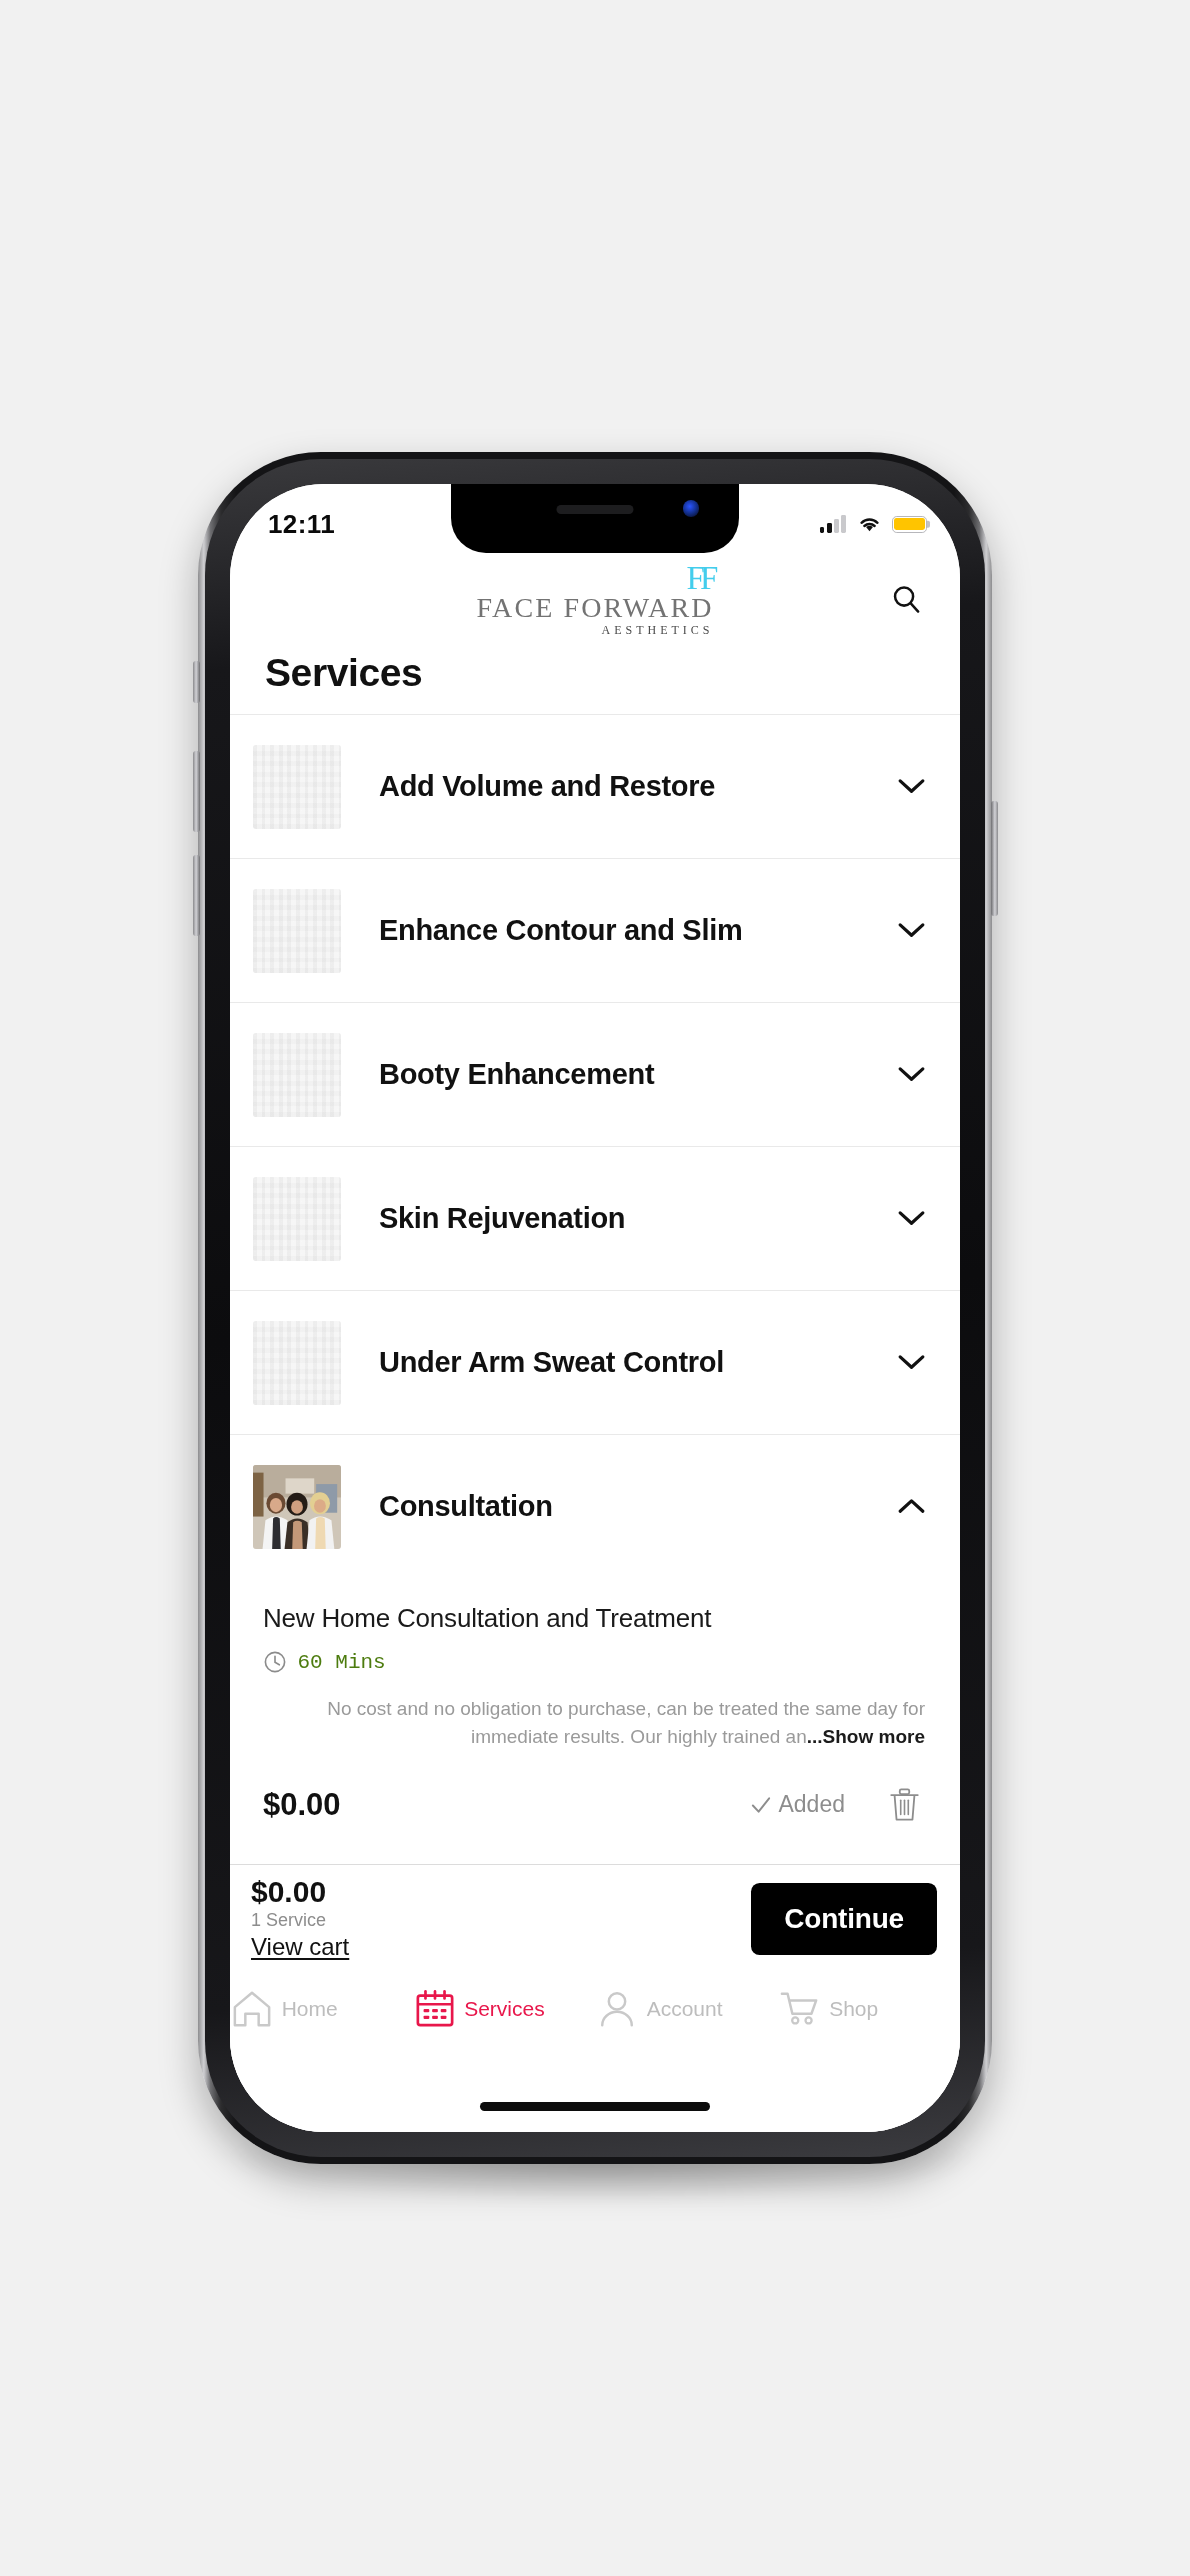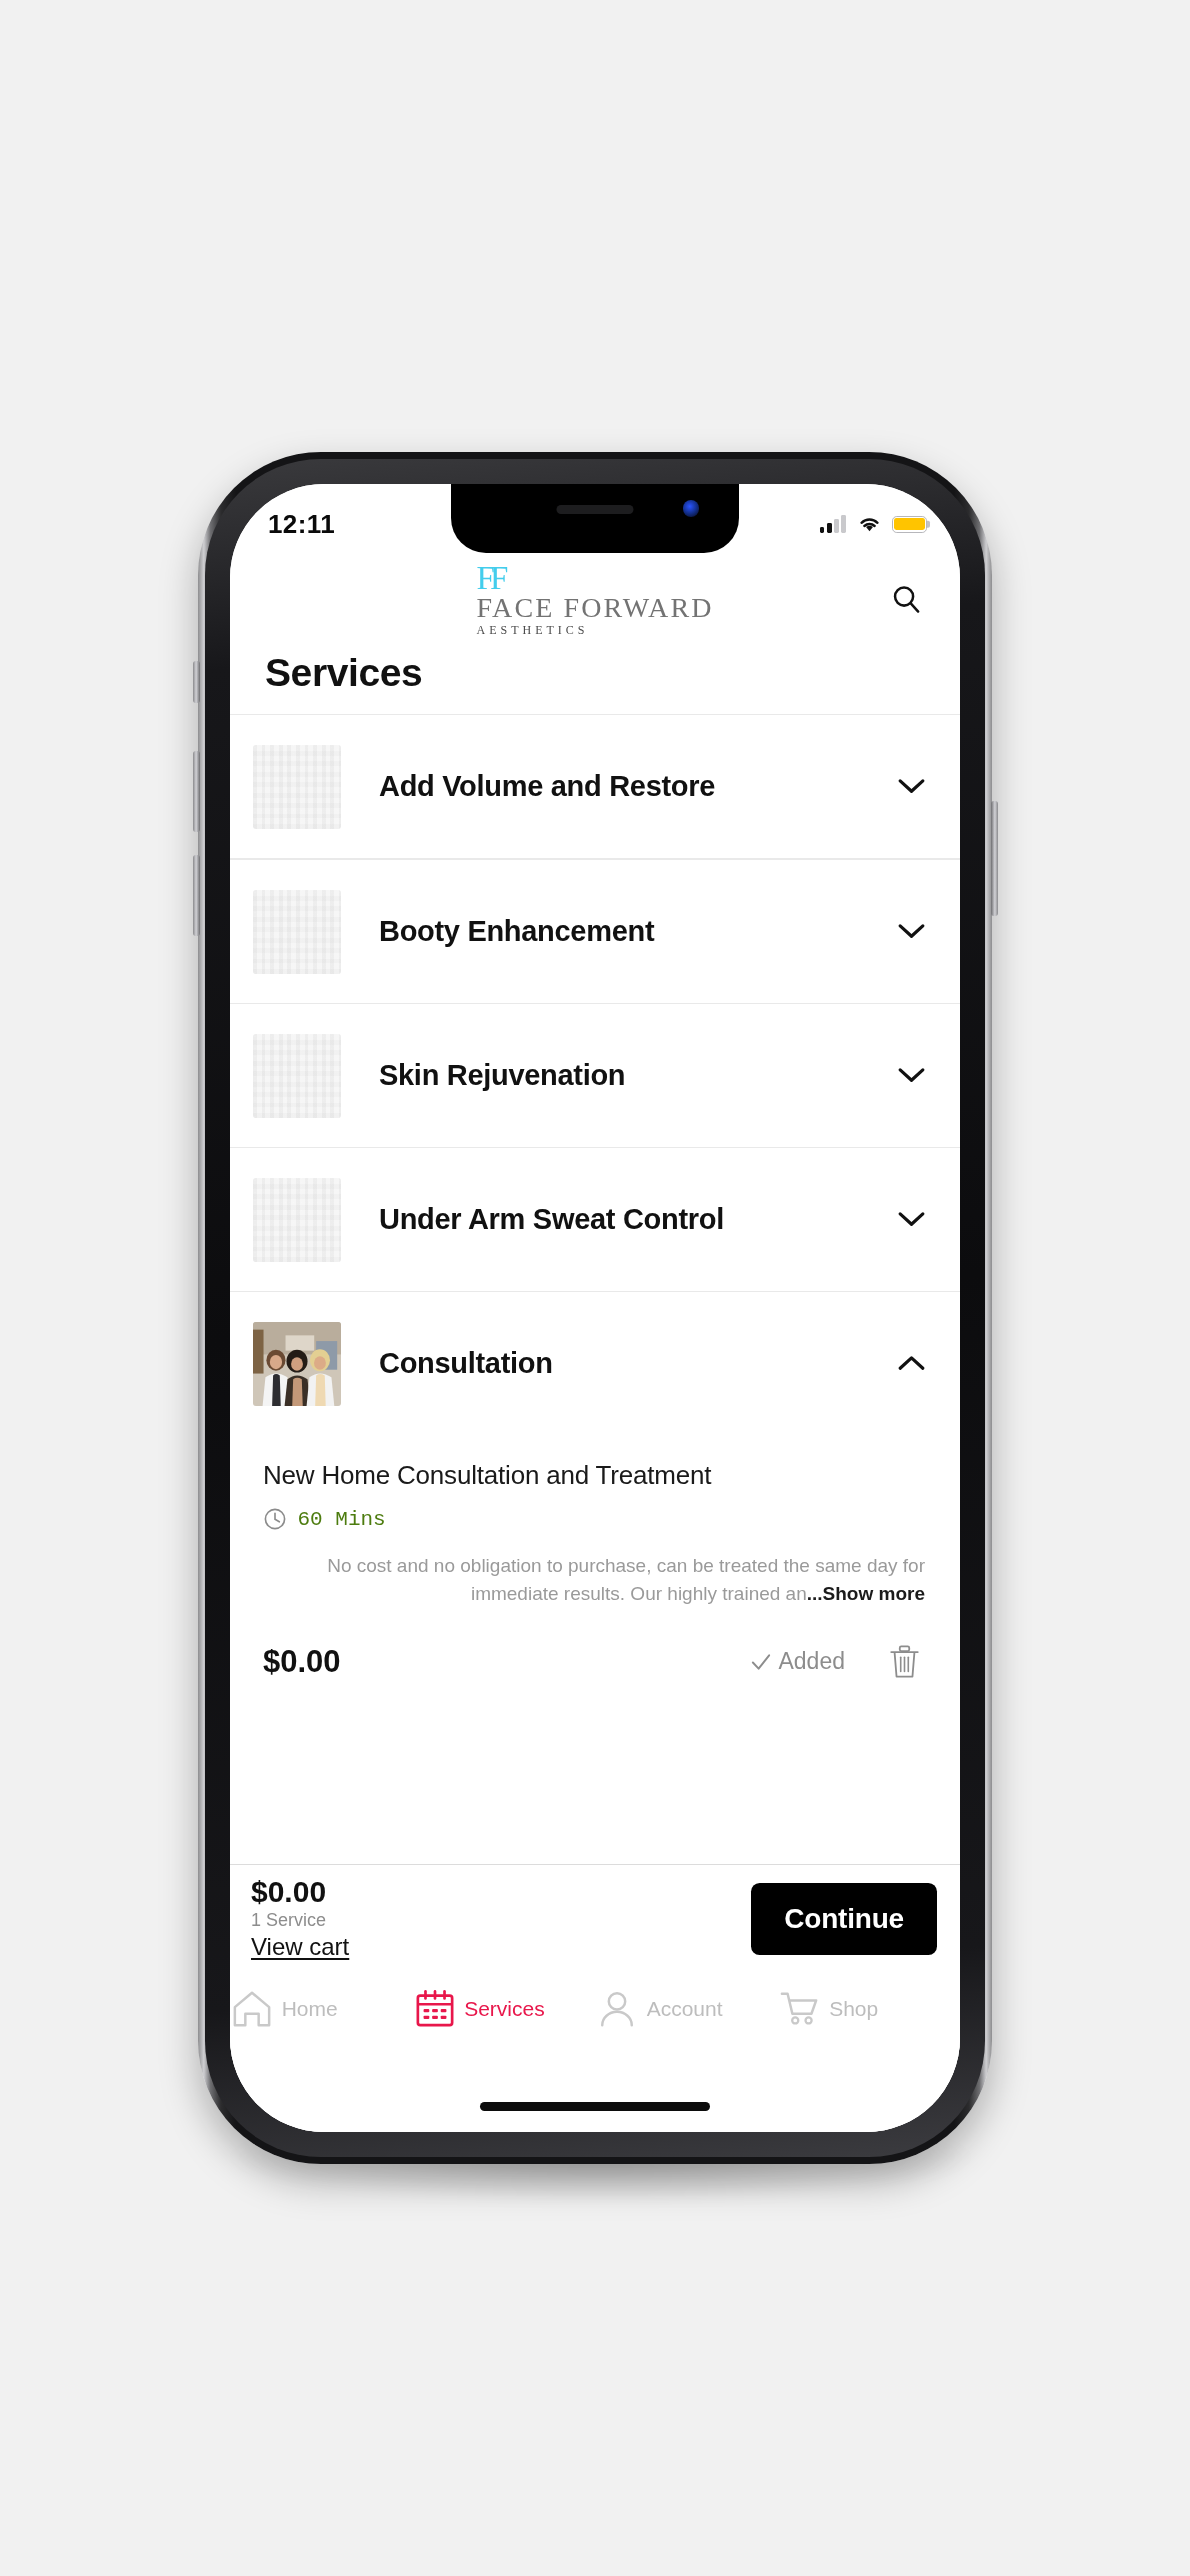--- a/index.html
+++ b/index.html
@@ -121,21 +121,21 @@
   }
   .battery .fill{ width:100%; height:100%; border-radius:2.4px; background:#FFC400; }
 
   
   .app-header{
     position:absolute; top:69px; left:0; right:0;
     height:92px; z-index:20;
     background:#fff;
     display:flex; align-items:center; justify-content:center;
   }
-  .brand{ text-align:left; line-height:1; user-select:none; }
+  .brand{ text-align:right; line-height:1; user-select:none; }
   .brand .mono{
     display:block; font-family:"Liberation Serif", serif;
     font-size:33px; color:#43CDEC; letter-spacing:-4.8px;
     font-weight:400; height:31px;
   }
   .brand .b1{
     display:block; font-family:"Liberation Serif", serif;
     font-size:28px; color:#737373; letter-spacing:2.1px;
     margin-top:1px;
   }
@@ -328,20 +328,29 @@
         <div class="thumb ph"></div>
         <div class="svc-name">Add Volume and Restore</div>
         <div class="chev">
           <svg width="29" height="17" viewBox="0 0 30 18">
               <polyline points="3,3 15,14 27,3" stroke="#111" stroke-width="3.4" fill="none" stroke-linecap="round" stroke-linejoin="round"></polyline>
             </svg>
         </div>
       </div>
       <div class="divider"></div>
 
+      <div class="svc-row">
+        <div class="thumb ph"></div>
+        <div class="svc-name">Enhance Contour and Slim</div>
+        <div class="chev">
+          <svg width="29" height="17" viewBox="0 0 30 18">
+              <polyline points="3,3 15,14 27,3" stroke="#111" stroke-width="3.4" fill="none" stroke-linecap="round" stroke-linejoin="round"></polyline>
+            </svg>
+        </div>
+      </div>
       <div class="divider"></div>
 
       <div class="svc-row">
         <div class="thumb ph"></div>
         <div class="svc-name">Booty Enhancement</div>
         <div class="chev">
           <svg width="29" height="17" viewBox="0 0 30 18">
               <polyline points="3,3 15,14 27,3" stroke="#111" stroke-width="3.4" fill="none" stroke-linecap="round" stroke-linejoin="round"></polyline>
             </svg>
         </div>

